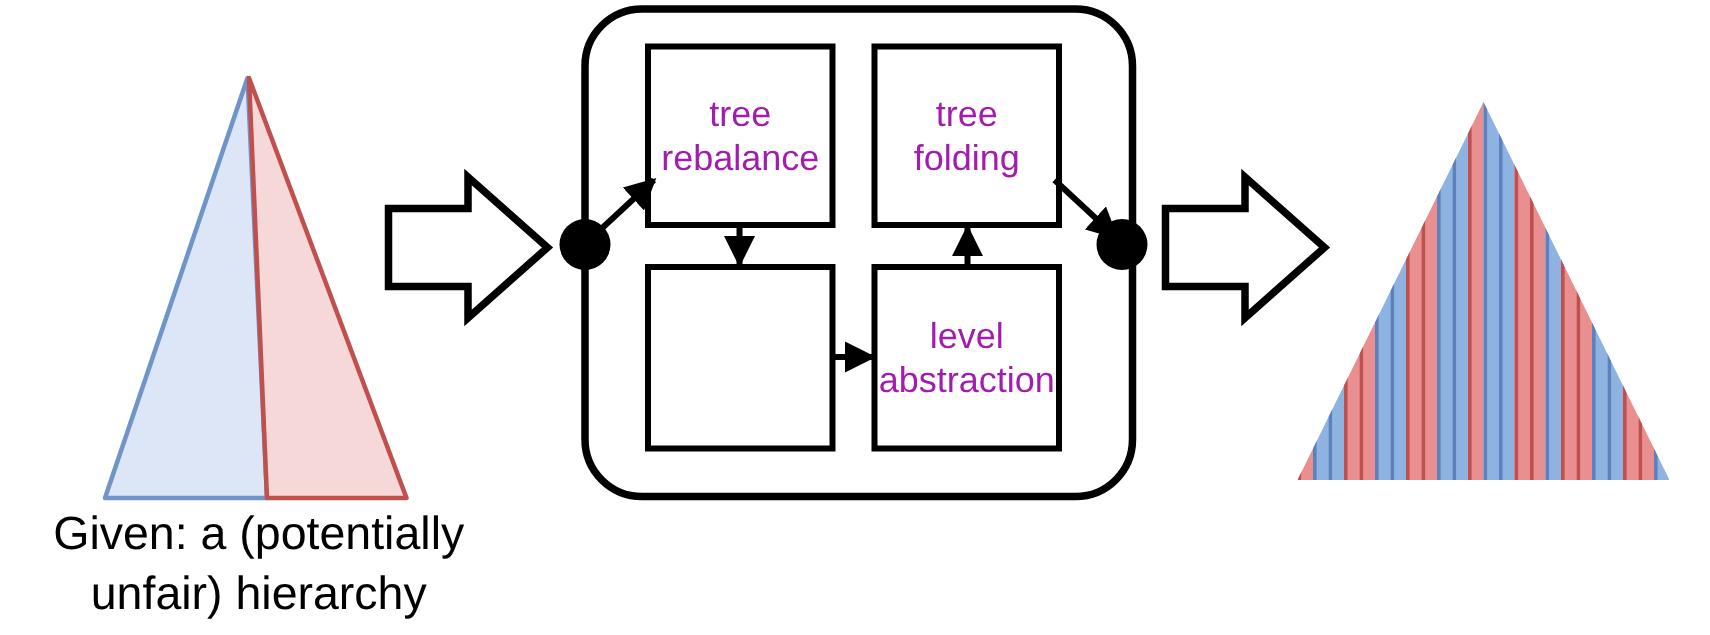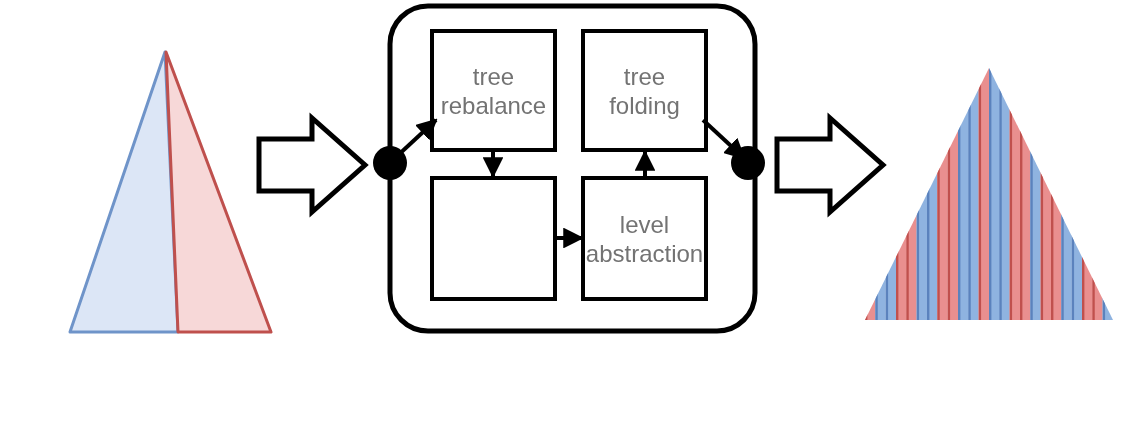--- a/index.html
+++ b/index.html
@@ -40,21 +40,21 @@
 
   .box-label {
     position: absolute;
     display: flex;
     align-items: center;
     justify-content: center;
     text-align: center;
     font-family: "Liberation Sans", sans-serif;
     font-size: 24px;
     line-height: 29px;
-    color: #737373;
+    color: #a21caf;
     white-space: pre-line;
     box-sizing: border-box;
   }
 </style>
 </head>
 <body>
 
 <div id="canvas">
 
   <svg class="svg-layer" viewBox="0 0 1140 423">
@@ -151,14 +151,16 @@
     </g>
   </svg>
 
   <div class="box-label" style="left:432px; top:31px; width:123px; height:119px;">tree
 rebalance</div>
   <div class="box-label" style="left:583px; top:31px; width:123px; height:119px;">tree
 folding</div>
   <div class="box-label" style="left:580px; top:178px; width:129px; height:121px;">level
 abstraction</div>
 
+  <div class="caption" id="caption-left">Given: a (potentially
+unfair) hierarchy</div>
 
 </div>
 
 </body></html>

